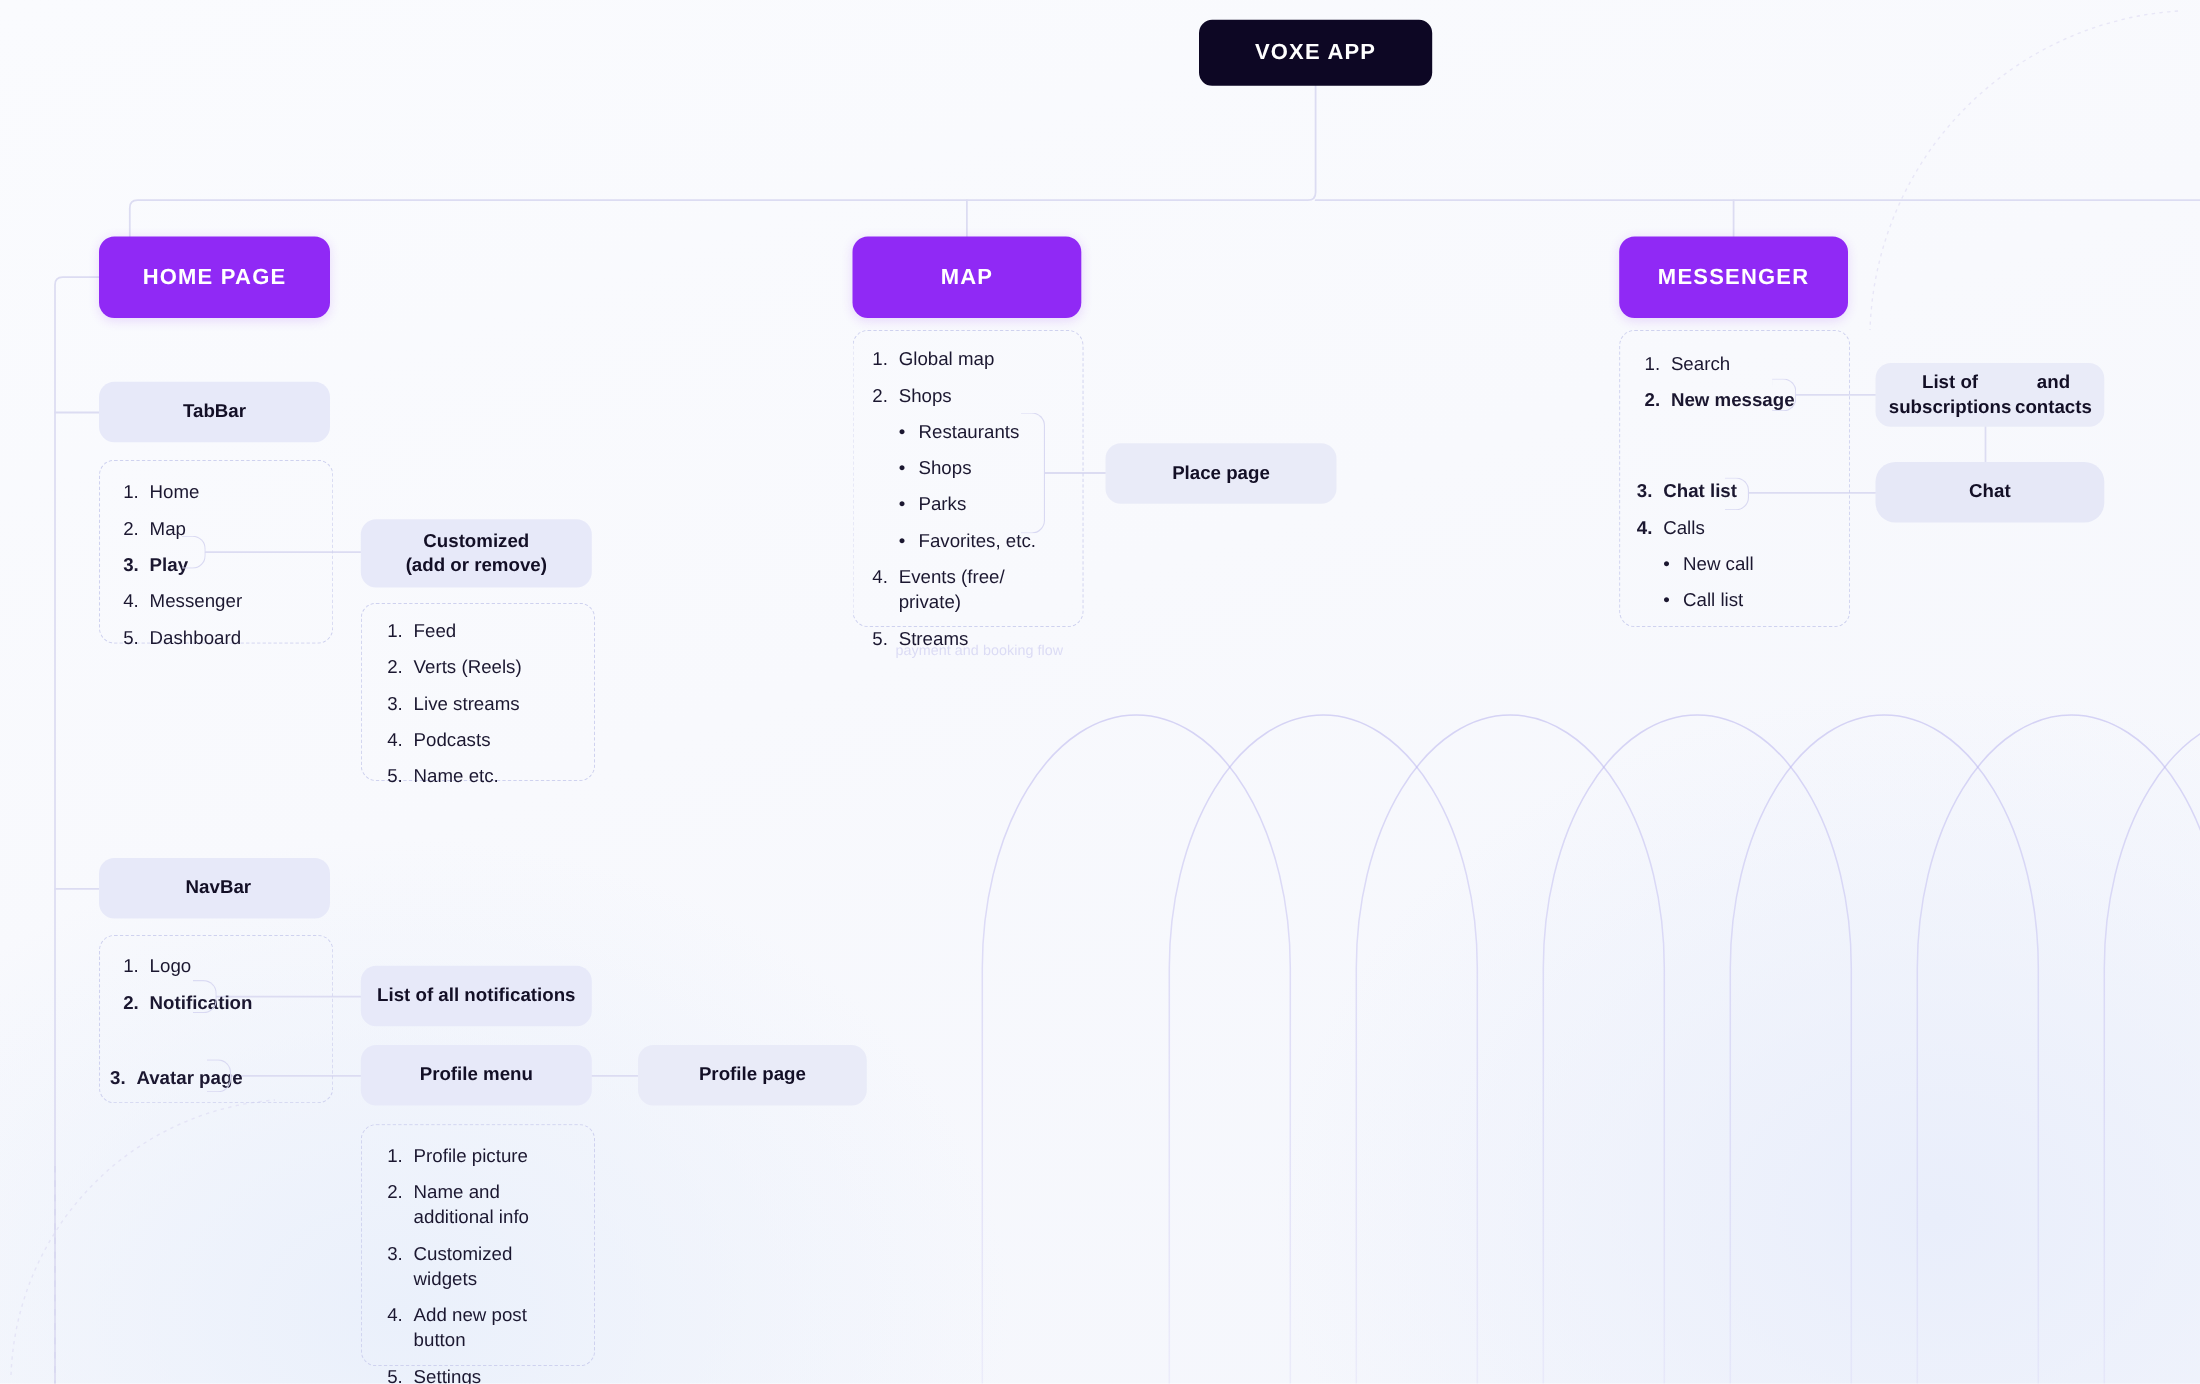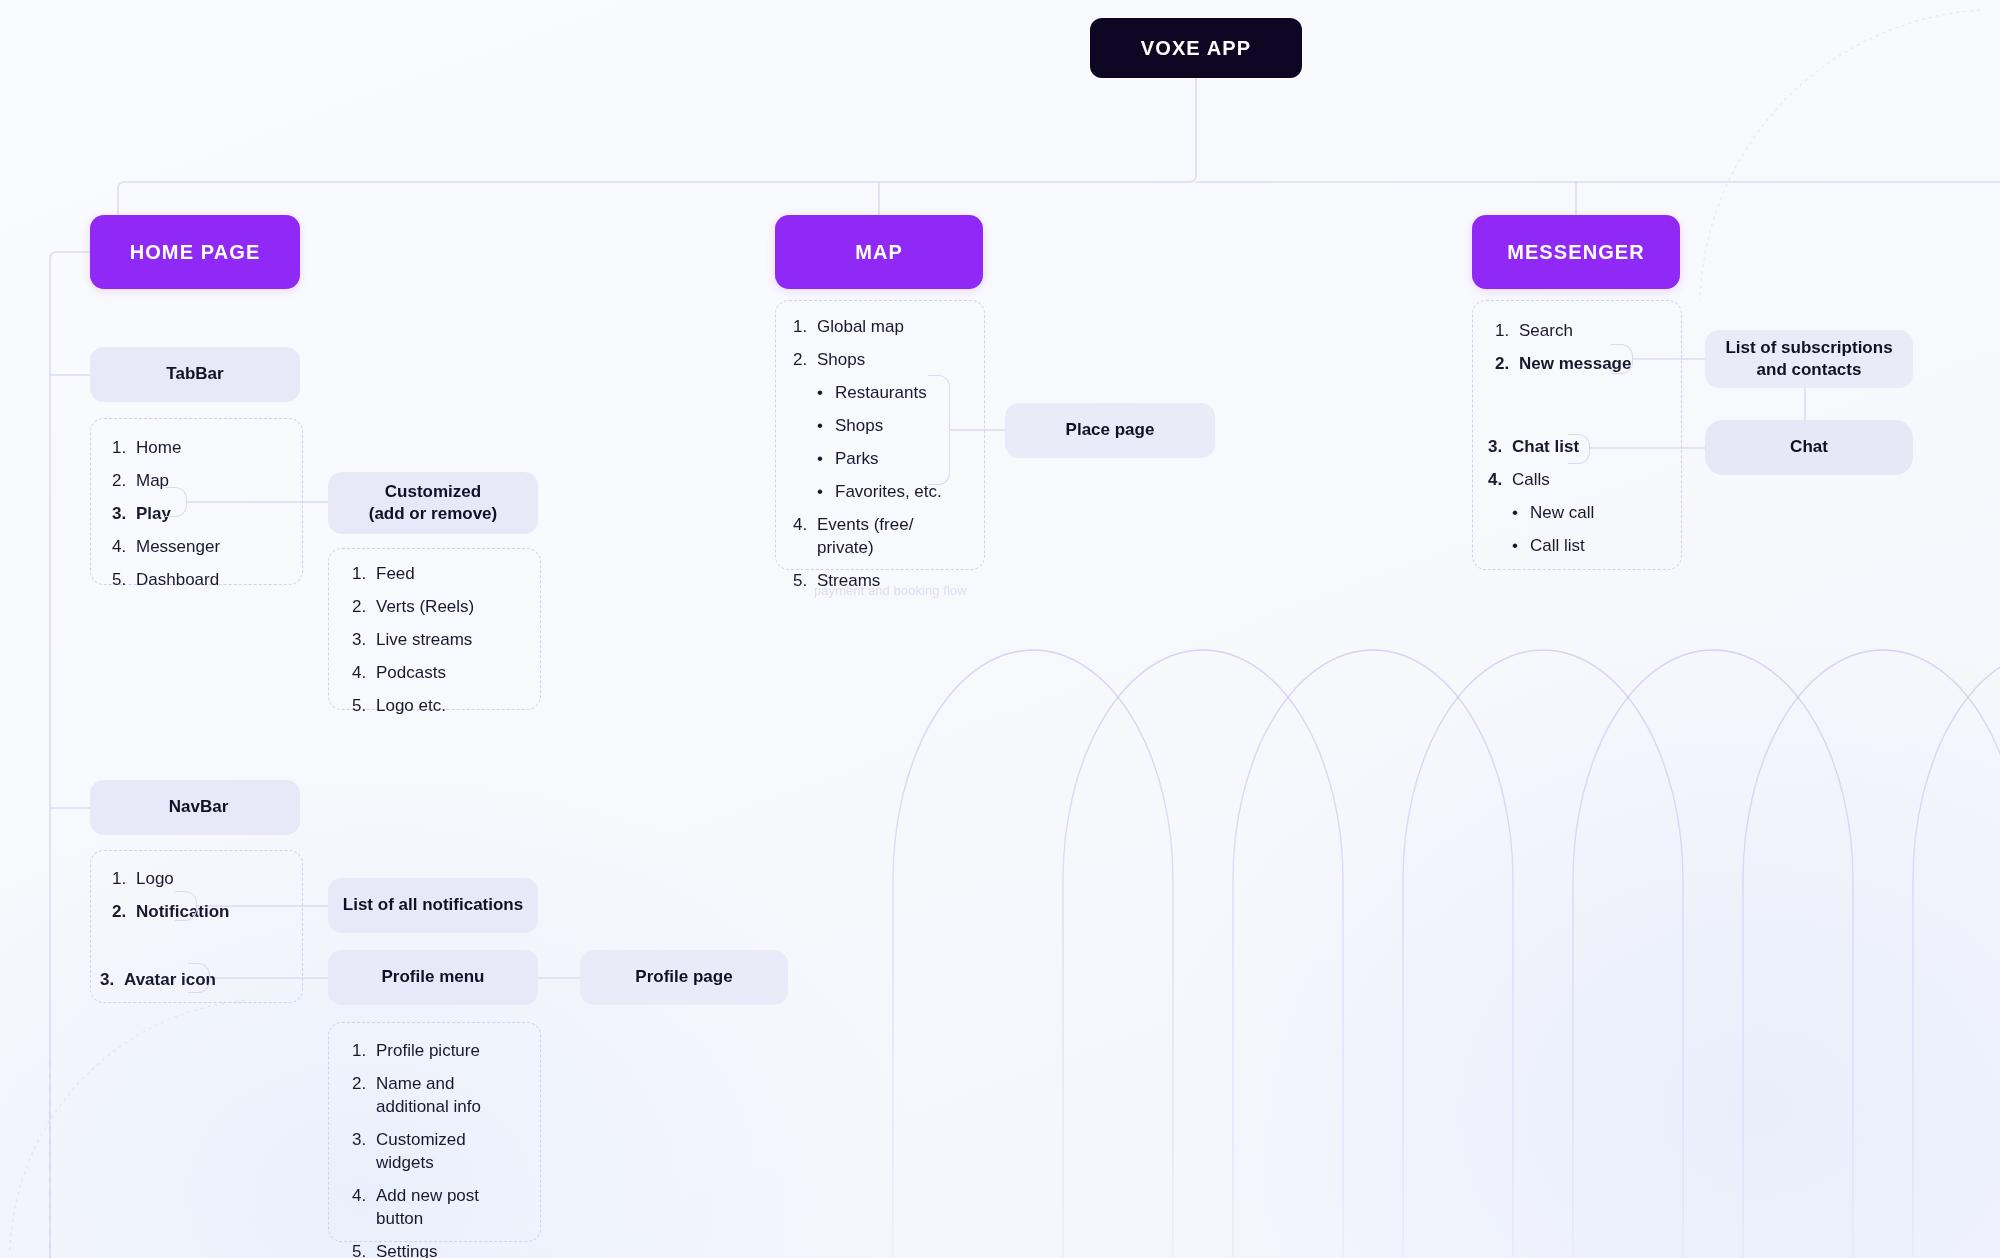--- a/index.html
+++ b/index.html
@@ -205,41 +205,41 @@
     <li>
       <span class="num">3.</span>
       <span class="txt">Live streams</span>
     </li>
     <li>
       <span class="num">4.</span>
       <span class="txt">Podcasts</span>
     </li>
     <li>
       <span class="num">5.</span>
-      <span class="txt">Logo etc.</span>
+      <span class="txt">Name etc.</span>
     </li>
   </ul>
 
   <div class="node card-node" style="left:90px; top:780px; width:210px; height:55px;padding-left:17px;">
     <span>NavBar</span>
   </div>
 
   <div class="dashed-box" style="left:90px; top:850px; width:213px; height:153px;"></div>
   <ul class="list" style="left:112px; top:868px; width:190px;">
     <li>
       <span class="num">1.</span>
       <span class="txt">Logo</span>
     </li>
     <li class="bold">
       <span class="num">2.</span>
       <span class="txt">Notification</span>
     </li>
     <li class="bold" style="margin-top:45px; margin-left:-12px;">
       <span class="num">3.</span>
-      <span class="txt">Avatar icon</span>
+      <span class="txt">Avatar page</span>
     </li>
   </ul>
   <div class="bracket" style="left:175px; top:891px; width:22px; height:30px;"></div>
   <div class="bracket" style="left:188px; top:963px; width:22px; height:30px;"></div>
 
   <div class="node card-node" style="left:328px; top:878px; width:210px; height:55px;">
     <span>List of all notifications</span>
   </div>
 
   <div class="node card-node" style="left:328px; top:950px; width:210px; height:55px;">
@@ -355,21 +355,21 @@
         <span>New call</span>
       </li>
       <li>
         <span class="bullet">•</span>
         <span>Call list</span>
       </li>
     </ul>
   </ul>
   <div class="bracket" style="left:1568px; top:434px; width:22px; height:30px;"></div>
 
-  <div class="node card-node softest" style="left:1705px; top:330px; width:208px; height:58px; flex-direction:column;">
+  <div class="node card-node softest" style="left:1705px; top:330px; width:208px; height:58px; flex-direction:row;">
     <span>List of subscriptions</span>
     <span>and contacts</span>
   </div>
 
   <div class="node card-node soft" style="left:1705px; top:420px; width:208px; height:55px;border-radius:18px;">
     <span>Chat</span>
   </div>
 
 </div>
 

